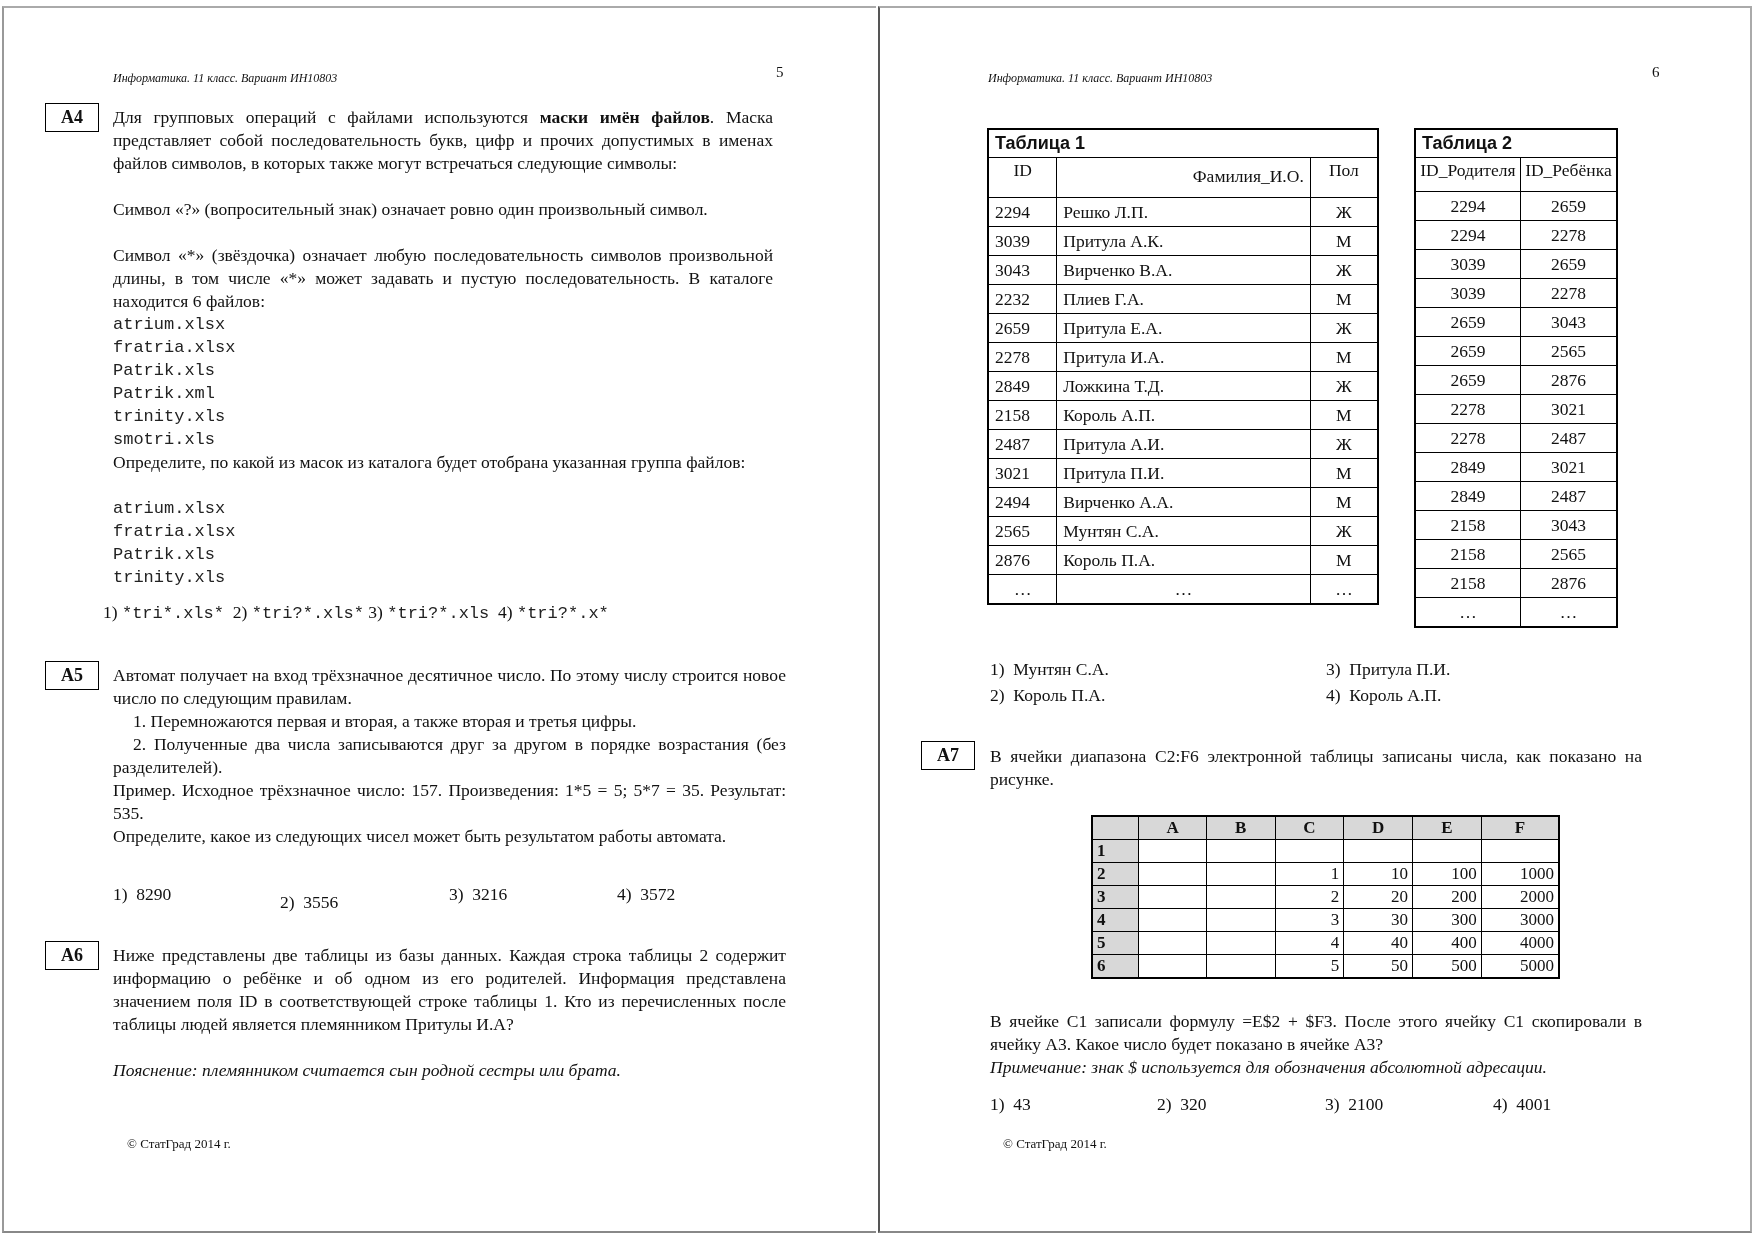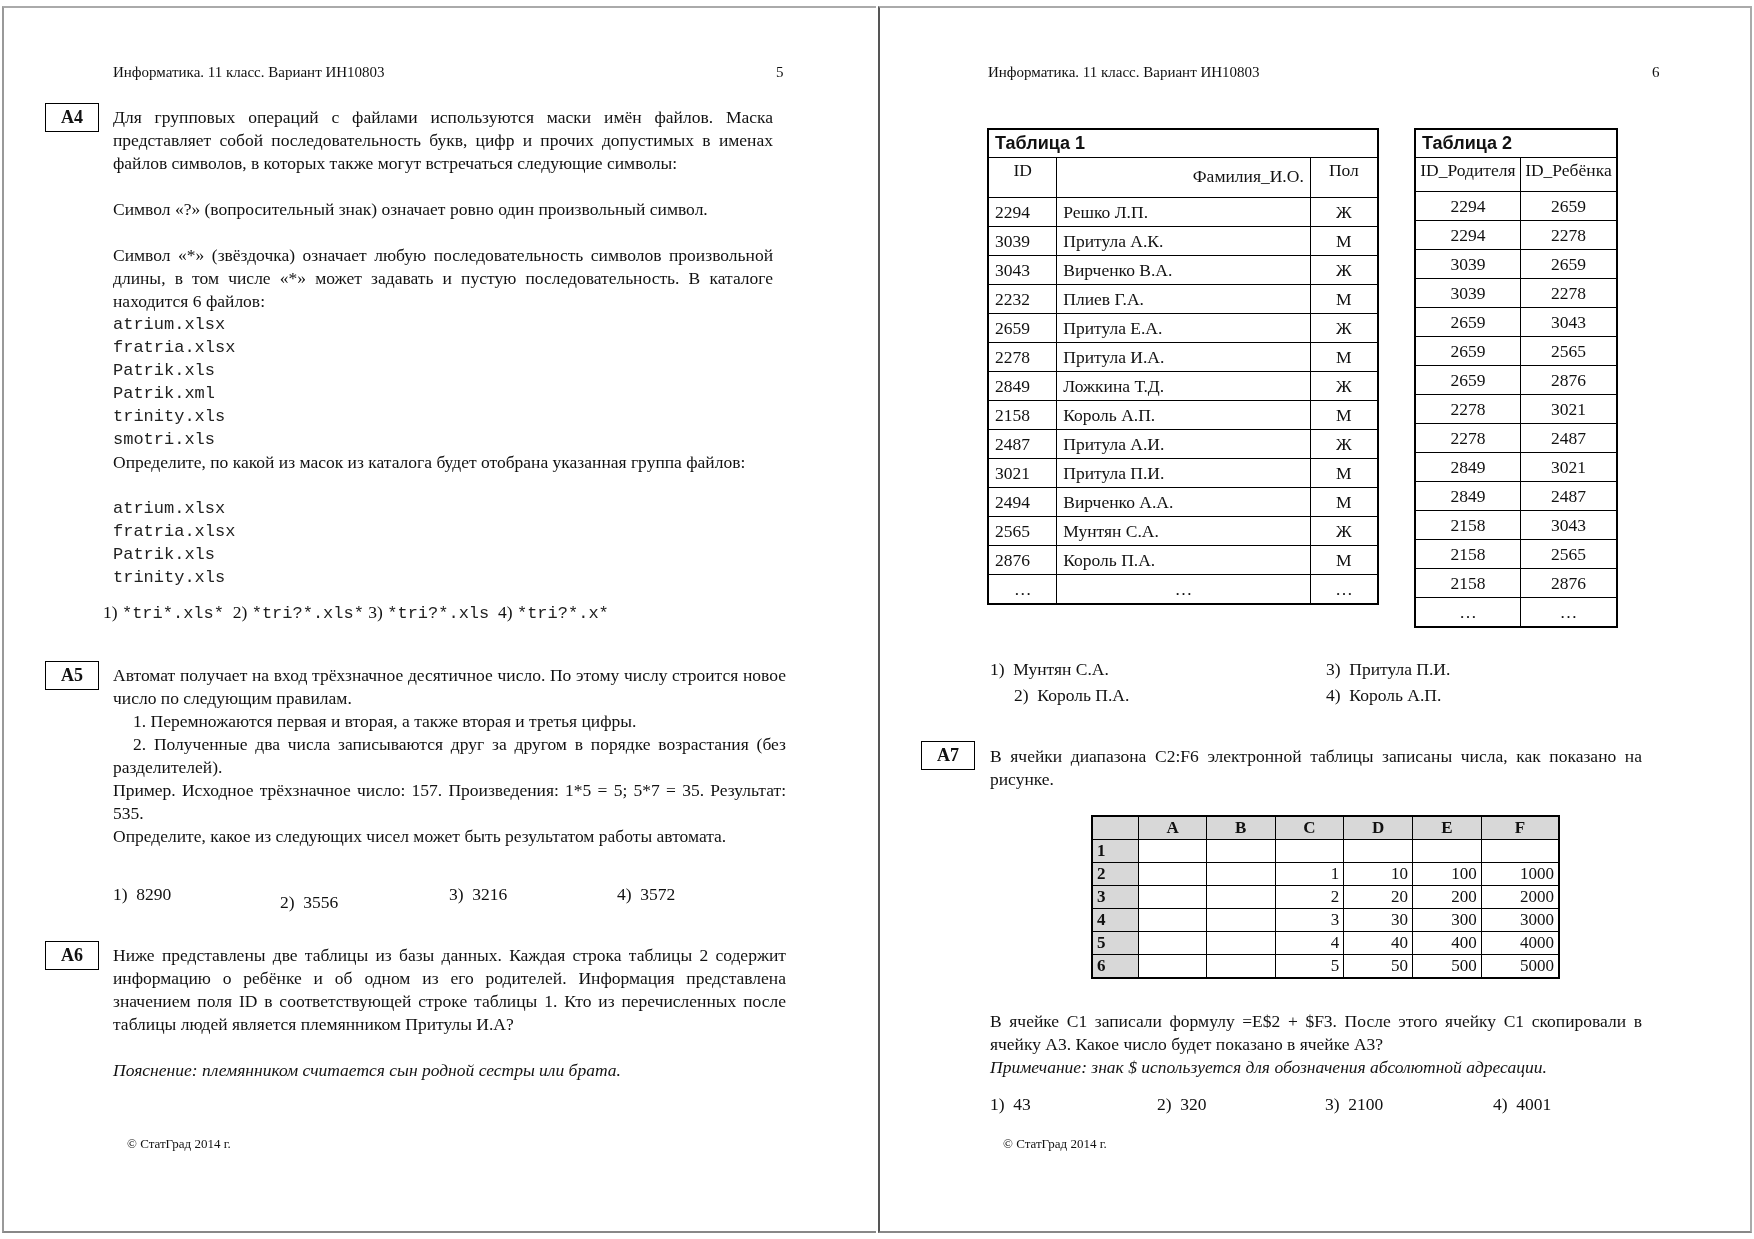--- a/index.html
+++ b/index.html
@@ -2,28 +2,28 @@
 <html><head>
 <meta charset="utf-8">
 <style>
   html, body { margin:0; padding:0; }
   body { width:1754px; height:1239px; background:#fff; position:relative; overflow:hidden;
     font-family:"Liberation Serif", serif; color:#111; }
   .page { position:absolute; top:6px; height:1227px; background:#fff; box-sizing:border-box; }
   #page-left { left:2px; width:874px; border-left:2px solid #999; border-top:2px solid #aaa; border-bottom:2px solid #888; }
   #page-right { left:878px; width:874px; border-left:2px solid #555; border-top:2px solid #aaa; border-bottom:2px solid #888; border-right:2px solid #aaa; }
   .abs { position:absolute; }
-  .hdr { font-size:15px; top:64px; }
+  .hdr { font-size:12px; top:71px;font-style:italic; }
   .pnum { font-size:15px; top:64px; }
   .qbox { position:absolute; width:52px; height:27px; border:1.5px solid #000; font-weight:bold;
     font-size:18px; text-align:center; line-height:27px; }
   .txt { font-size:17.5px; line-height:23px; text-align:justify; }
   .mono { font-family:"Liberation Mono", monospace; font-size:17px; line-height:23px; color:#222; }
   .it { font-style:italic; }
-  .b { font-weight:normal; }
+  .b { font-weight:bold; }
   .footer { font-size:13px; top:1136px; }
   table.db { position:absolute; border-collapse:collapse; border:2.5px solid #000; font-size:17.5px; }
   table.db td { border:1.5px solid #000; height:28px; padding:0 6px; }
   table.db td.title { font-family:"Liberation Sans", sans-serif; font-weight:bold; font-size:18px; text-align:left; height:27px; }
   table.db td.c { text-align:center; }
   table.db tr.head td { height:31px; text-align:center; vertical-align:top; padding-top:2px; }
   table.ss { position:absolute; border-collapse:collapse; border:2.5px solid #000; font-size:17px; }
   table.ss td { border:1.5px solid #000; height:22px; padding:0 4px; }
   table.ss td.h { background:#d8d8d8; font-weight:bold; text-align:center; }
   table.ss td.r { background:#d8d8d8; font-weight:bold; text-align:left; }
@@ -253,21 +253,21 @@
         <td class="c">2876</td>
       </tr>
       <tr>
         <td class="c">…</td>
         <td class="c">…</td>
       </tr>
     </tbody>
 </table>
 
 <div class="opt" style="left:990px; top:659px;"><span>1)</span>&nbsp; <span>Мунтян С.А.</span></div>
-<div class="opt" style="left:990px; top:685px;margin-left:24px;"><span>2)</span>&nbsp; <span>Король П.А.</span></div>
+<div class="opt" style="left:990px; top:685px;"><span>2)</span>&nbsp; <span>Король П.А.</span></div>
 <div class="opt" style="left:1326px; top:659px;"><span>3)</span>&nbsp; <span>Притула П.И.</span></div>
 <div class="opt" style="left:1326px; top:685px;"><span>4)</span>&nbsp; <span>Король А.П.</span></div>
 
 <div class="qbox" style="left:921px; top:741px;">A7</div>
 <div class="abs txt" style="left:990px; top:745px; width:652px;">В ячейки диапазона C2:F6 электронной таблицы записаны числа, как показано на рисунке.</div>
 
 <table class="ss" style="left:1091px; top:815px; width:469px;">
   <colgroup>
       <col style="width:47px">
       <col style="width:68px">

